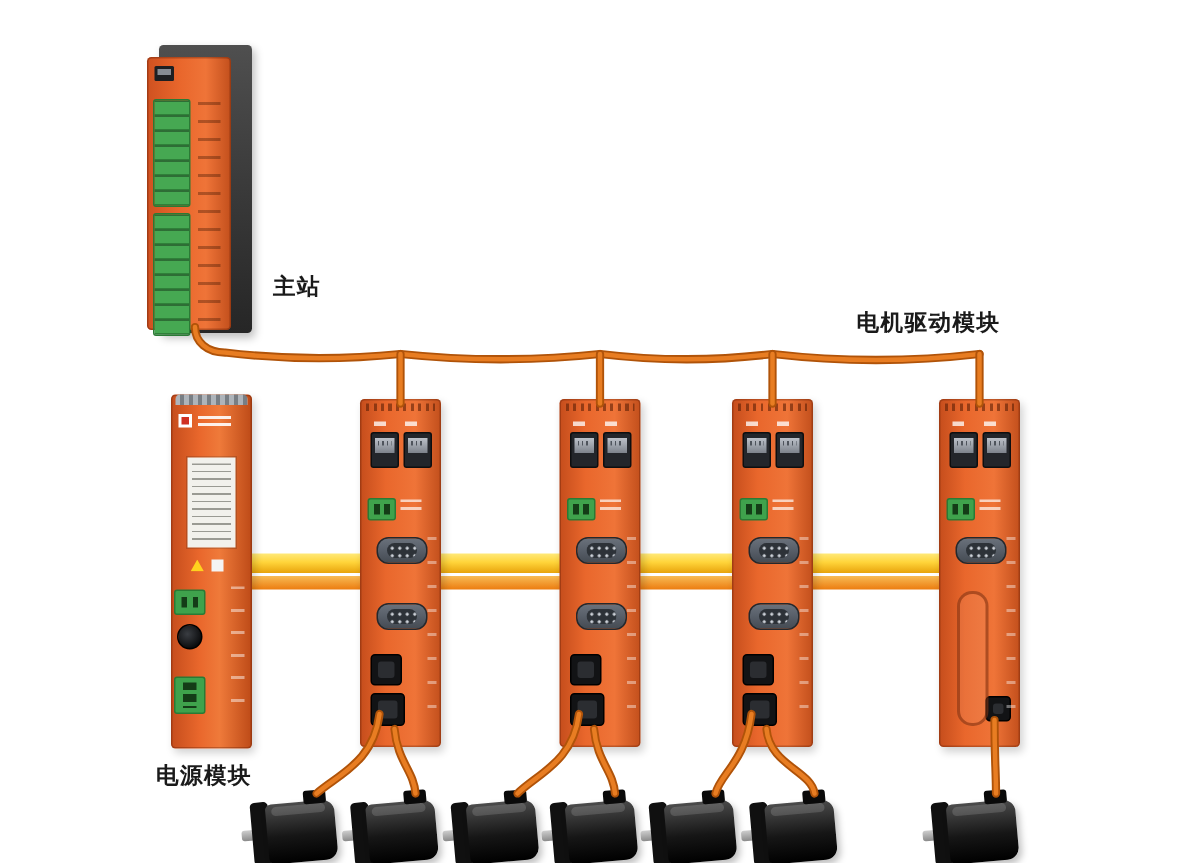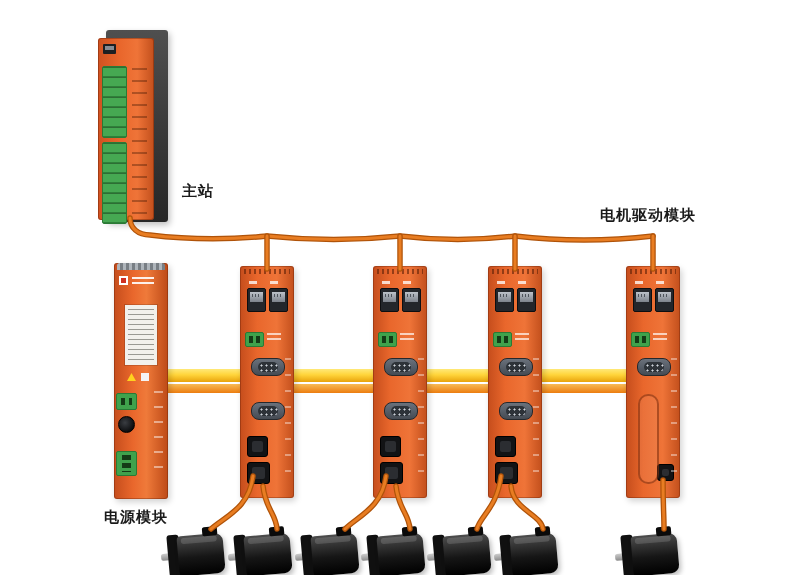--- a/index.html
+++ b/index.html
@@ -325,16 +325,16 @@
       <path class="cable-outline" d="M501,460 C497,492 480,500 477,513"></path>
         <path class="cable-core" d="M501,460 C497,492 480,500 477,513"></path>
       <path class="cable-outline" d="M511,470 C513,494 541,498 543,513"></path>
         <path class="cable-core" d="M511,470 C513,494 541,498 543,513"></path>
       <path class="cable-outline" d="M663,464 C663,490 664,498 664,513"></path>
         <path class="cable-core" d="M663,464 C663,490 664,498 664,513"></path>
     </g>
   </svg>
 
   <div class="lbl" style="left:182px; top:166px">主站</div>
-  <div class="lbl" style="left:600px; top:190px">电机驱动模块</div>
+  <div class="lbl" style="left:571px; top:190px">电机驱动模块</div>
   <div class="lbl" style="left:104px; top:492px">电源模块</div>
 
 </div>
 
 </body></html>

